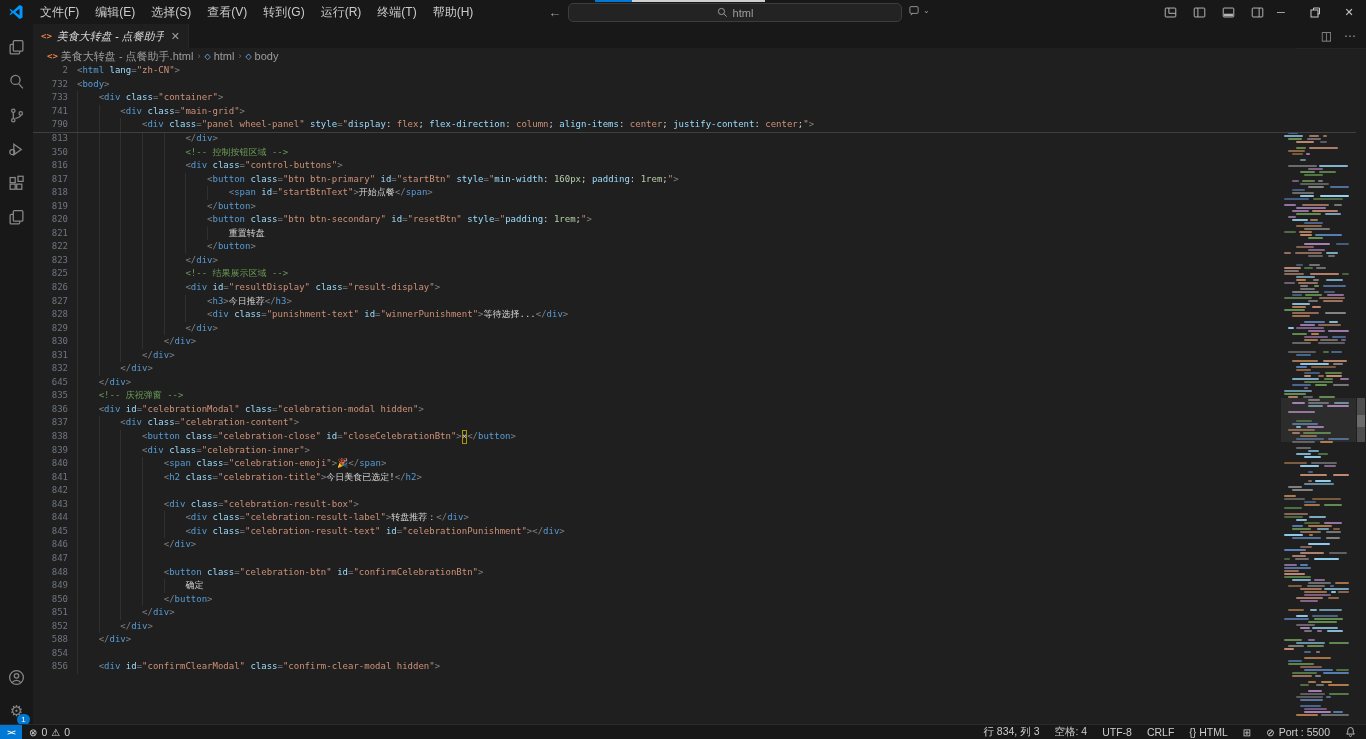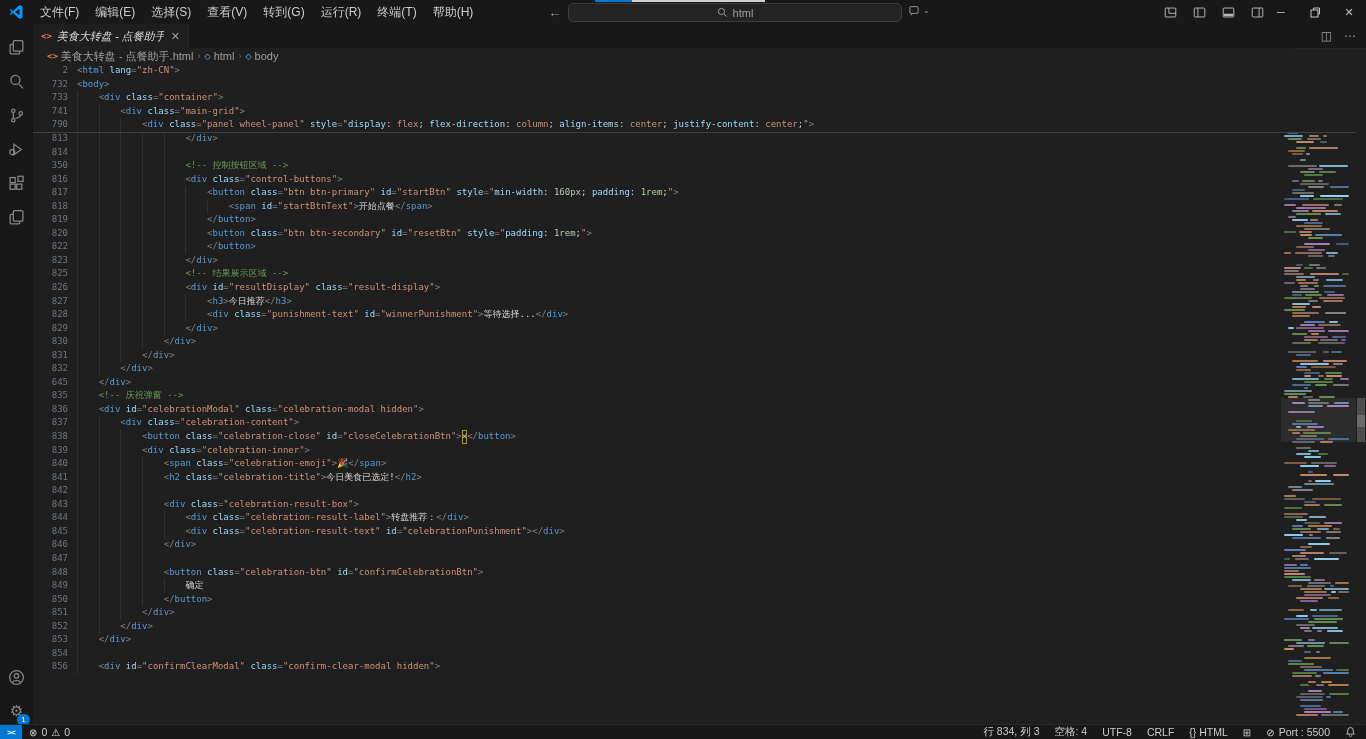--- a/index.html
+++ b/index.html
@@ -219,27 +219,27 @@
 
   <div id="sticky">
       <div class="crow"><span class="ln">2</span><span class="codetxt"><span class="g" style="width: 0px;"></span><span class="tk-pu">&lt;</span><span class="tk-tg">html</span><span class="tk-tx"> </span><span class="tk-at">lang</span><span class="tk-pu">=</span><span class="tk-st">"zh-CN"</span><span class="tk-pu">&gt;</span></span></div>
       <div class="crow"><span class="ln">732</span><span class="codetxt"><span class="g" style="width: 0px;"></span><span class="tk-pu">&lt;</span><span class="tk-tg">body</span><span class="tk-pu">&gt;</span></span></div>
       <div class="crow"><span class="ln">733</span><span class="codetxt"><span class="g" style="width: 21.68px;"></span><span class="tk-pu">&lt;</span><span class="tk-tg">div</span><span class="tk-tx"> </span><span class="tk-at">class</span><span class="tk-pu">=</span><span class="tk-st">"container"</span><span class="tk-pu">&gt;</span></span></div>
       <div class="crow"><span class="ln">741</span><span class="codetxt"><span class="g" style="width: 43.36px;"></span><span class="tk-pu">&lt;</span><span class="tk-tg">div</span><span class="tk-tx"> </span><span class="tk-at">class</span><span class="tk-pu">=</span><span class="tk-st">"main-grid"</span><span class="tk-pu">&gt;</span></span></div>
       <div class="crow"><span class="ln">790</span><span class="codetxt"><span class="g" style="width: 65.04px;"></span><span class="tk-pu">&lt;</span><span class="tk-tg">div</span><span class="tk-tx"> </span><span class="tk-at">class</span><span class="tk-pu">=</span><span class="tk-st">"panel wheel-panel"</span><span class="tk-tx"> </span><span class="tk-at">style</span><span class="tk-pu">=</span><span class="tk-st">"</span><span class="tk-cp">display</span><span class="tk-cw">: </span><span class="tk-cv">flex</span><span class="tk-cw">; </span><span class="tk-cp">flex-direction</span><span class="tk-cw">: </span><span class="tk-cv">column</span><span class="tk-cw">; </span><span class="tk-cp">align-items</span><span class="tk-cw">: </span><span class="tk-cv">center</span><span class="tk-cw">; </span><span class="tk-cp">justify-content</span><span class="tk-cw">: </span><span class="tk-cv">center</span><span class="tk-cw">;</span><span class="tk-st">"</span><span class="tk-pu">&gt;</span></span></div>
     </div>
   <div id="codearea">
       <div class="crow"><span class="ln">813</span><span class="codetxt"><span class="g" style="width: 108.4px;"></span><span class="tk-pu">&lt;/</span><span class="tk-tg">div</span><span class="tk-pu">&gt;</span></span></div>
-      <div class="crow"><span class="ln">814</span><span class="codetxt"><span class="g" style="width: 108.4px;"></span></span></div>
       <div class="crow"><span class="ln">350</span><span class="codetxt"><span class="g" style="width: 108.4px;"></span><span class="tk-cm">&lt;!-- 控制按钮区域 --&gt;</span></span></div>
       <div class="crow"><span class="ln">816</span><span class="codetxt"><span class="g" style="width: 108.4px;"></span><span class="tk-pu">&lt;</span><span class="tk-tg">div</span><span class="tk-tx"> </span><span class="tk-at">class</span><span class="tk-pu">=</span><span class="tk-st">"control-buttons"</span><span class="tk-pu">&gt;</span></span></div>
       <div class="crow"><span class="ln">817</span><span class="codetxt"><span class="g" style="width: 130.08px;"></span><span class="tk-pu">&lt;</span><span class="tk-tg">button</span><span class="tk-tx"> </span><span class="tk-at">class</span><span class="tk-pu">=</span><span class="tk-st">"btn btn-primary"</span><span class="tk-tx"> </span><span class="tk-at">id</span><span class="tk-pu">=</span><span class="tk-st">"startBtn"</span><span class="tk-tx"> </span><span class="tk-at">style</span><span class="tk-pu">=</span><span class="tk-st">"</span><span class="tk-cp">min-width</span><span class="tk-cw">: </span><span class="tk-cn">160px</span><span class="tk-cw">; </span><span class="tk-cp">padding</span><span class="tk-cw">: </span><span class="tk-cn">1rem</span><span class="tk-cw">;</span><span class="tk-st">"</span><span class="tk-pu">&gt;</span></span></div>
       <div class="crow"><span class="ln">818</span><span class="codetxt"><span class="g" style="width: 151.76px;"></span><span class="tk-pu">&lt;</span><span class="tk-tg">span</span><span class="tk-tx"> </span><span class="tk-at">id</span><span class="tk-pu">=</span><span class="tk-st">"startBtnText"</span><span class="tk-pu">&gt;</span><span class="tk-tx">开始点餐</span><span class="tk-pu">&lt;/</span><span class="tk-tg">span</span><span class="tk-pu">&gt;</span></span></div>
       <div class="crow"><span class="ln">819</span><span class="codetxt"><span class="g" style="width: 130.08px;"></span><span class="tk-pu">&lt;/</span><span class="tk-tg">button</span><span class="tk-pu">&gt;</span></span></div>
       <div class="crow"><span class="ln">820</span><span class="codetxt"><span class="g" style="width: 130.08px;"></span><span class="tk-pu">&lt;</span><span class="tk-tg">button</span><span class="tk-tx"> </span><span class="tk-at">class</span><span class="tk-pu">=</span><span class="tk-st">"btn btn-secondary"</span><span class="tk-tx"> </span><span class="tk-at">id</span><span class="tk-pu">=</span><span class="tk-st">"resetBtn"</span><span class="tk-tx"> </span><span class="tk-at">style</span><span class="tk-pu">=</span><span class="tk-st">"</span><span class="tk-cp">padding</span><span class="tk-cw">: </span><span class="tk-cn">1rem</span><span class="tk-cw">;</span><span class="tk-st">"</span><span class="tk-pu">&gt;</span></span></div>
+      <div class="crow"><span class="ln">821</span><span class="codetxt"><span class="g" style="width: 151.76px;"></span><span class="tk-tx">重置转盘</span></span></div>
       <div class="crow"><span class="ln">822</span><span class="codetxt"><span class="g" style="width: 130.08px;"></span><span class="tk-pu">&lt;/</span><span class="tk-tg">button</span><span class="tk-pu">&gt;</span></span></div>
       <div class="crow"><span class="ln">823</span><span class="codetxt"><span class="g" style="width: 108.4px;"></span><span class="tk-pu">&lt;/</span><span class="tk-tg">div</span><span class="tk-pu">&gt;</span></span></div>
       <div class="crow"><span class="ln">825</span><span class="codetxt"><span class="g" style="width: 108.4px;"></span><span class="tk-cm">&lt;!-- 结果展示区域 --&gt;</span></span></div>
       <div class="crow"><span class="ln">826</span><span class="codetxt"><span class="g" style="width: 108.4px;"></span><span class="tk-pu">&lt;</span><span class="tk-tg">div</span><span class="tk-tx"> </span><span class="tk-at">id</span><span class="tk-pu">=</span><span class="tk-st">"resultDisplay"</span><span class="tk-tx"> </span><span class="tk-at">class</span><span class="tk-pu">=</span><span class="tk-st">"result-display"</span><span class="tk-pu">&gt;</span></span></div>
       <div class="crow"><span class="ln">827</span><span class="codetxt"><span class="g" style="width: 130.08px;"></span><span class="tk-pu">&lt;</span><span class="tk-tg">h3</span><span class="tk-pu">&gt;</span><span class="tk-tx">今日推荐</span><span class="tk-pu">&lt;/</span><span class="tk-tg">h3</span><span class="tk-pu">&gt;</span></span></div>
       <div class="crow"><span class="ln">828</span><span class="codetxt"><span class="g" style="width: 130.08px;"></span><span class="tk-pu">&lt;</span><span class="tk-tg">div</span><span class="tk-tx"> </span><span class="tk-at">class</span><span class="tk-pu">=</span><span class="tk-st">"punishment-text"</span><span class="tk-tx"> </span><span class="tk-at">id</span><span class="tk-pu">=</span><span class="tk-st">"winnerPunishment"</span><span class="tk-pu">&gt;</span><span class="tk-tx">等待选择...</span><span class="tk-pu">&lt;/</span><span class="tk-tg">div</span><span class="tk-pu">&gt;</span></span></div>
       <div class="crow"><span class="ln">829</span><span class="codetxt"><span class="g" style="width: 108.4px;"></span><span class="tk-pu">&lt;/</span><span class="tk-tg">div</span><span class="tk-pu">&gt;</span></span></div>
       <div class="crow"><span class="ln">830</span><span class="codetxt"><span class="g" style="width: 86.72px;"></span><span class="tk-pu">&lt;/</span><span class="tk-tg">div</span><span class="tk-pu">&gt;</span></span></div>
       <div class="crow"><span class="ln">831</span><span class="codetxt"><span class="g" style="width: 65.04px;"></span><span class="tk-pu">&lt;/</span><span class="tk-tg">div</span><span class="tk-pu">&gt;</span></span></div>
       <div class="crow"><span class="ln">832</span><span class="codetxt"><span class="g" style="width: 43.36px;"></span><span class="tk-pu">&lt;/</span><span class="tk-tg">div</span><span class="tk-pu">&gt;</span></span></div>
@@ -255,21 +255,21 @@
       <div class="crow"><span class="ln">843</span><span class="codetxt"><span class="g" style="width: 86.72px;"></span><span class="tk-pu">&lt;</span><span class="tk-tg">div</span><span class="tk-tx"> </span><span class="tk-at">class</span><span class="tk-pu">=</span><span class="tk-st">"celebration-result-box"</span><span class="tk-pu">&gt;</span></span></div>
       <div class="crow"><span class="ln">844</span><span class="codetxt"><span class="g" style="width: 108.4px;"></span><span class="tk-pu">&lt;</span><span class="tk-tg">div</span><span class="tk-tx"> </span><span class="tk-at">class</span><span class="tk-pu">=</span><span class="tk-st">"celebration-result-label"</span><span class="tk-pu">&gt;</span><span class="tk-tx">转盘推荐：</span><span class="tk-pu">&lt;/</span><span class="tk-tg">div</span><span class="tk-pu">&gt;</span></span></div>
       <div class="crow"><span class="ln">845</span><span class="codetxt"><span class="g" style="width: 108.4px;"></span><span class="tk-pu">&lt;</span><span class="tk-tg">div</span><span class="tk-tx"> </span><span class="tk-at">class</span><span class="tk-pu">=</span><span class="tk-st">"celebration-result-text"</span><span class="tk-tx"> </span><span class="tk-at">id</span><span class="tk-pu">=</span><span class="tk-st">"celebrationPunishment"</span><span class="tk-pu">&gt;</span><span class="tk-pu">&lt;/</span><span class="tk-tg">div</span><span class="tk-pu">&gt;</span></span></div>
       <div class="crow"><span class="ln">846</span><span class="codetxt"><span class="g" style="width: 86.72px;"></span><span class="tk-pu">&lt;/</span><span class="tk-tg">div</span><span class="tk-pu">&gt;</span></span></div>
       <div class="crow"><span class="ln">847</span><span class="codetxt"><span class="g" style="width: 86.72px;"></span></span></div>
       <div class="crow"><span class="ln">848</span><span class="codetxt"><span class="g" style="width: 86.72px;"></span><span class="tk-pu">&lt;</span><span class="tk-tg">button</span><span class="tk-tx"> </span><span class="tk-at">class</span><span class="tk-pu">=</span><span class="tk-st">"celebration-btn"</span><span class="tk-tx"> </span><span class="tk-at">id</span><span class="tk-pu">=</span><span class="tk-st">"confirmCelebrationBtn"</span><span class="tk-pu">&gt;</span></span></div>
       <div class="crow"><span class="ln">849</span><span class="codetxt"><span class="g" style="width: 108.4px;"></span><span class="tk-tx">确定</span></span></div>
       <div class="crow"><span class="ln">850</span><span class="codetxt"><span class="g" style="width: 86.72px;"></span><span class="tk-pu">&lt;/</span><span class="tk-tg">button</span><span class="tk-pu">&gt;</span></span></div>
       <div class="crow"><span class="ln">851</span><span class="codetxt"><span class="g" style="width: 65.04px;"></span><span class="tk-pu">&lt;/</span><span class="tk-tg">div</span><span class="tk-pu">&gt;</span></span></div>
       <div class="crow"><span class="ln">852</span><span class="codetxt"><span class="g" style="width: 43.36px;"></span><span class="tk-pu">&lt;/</span><span class="tk-tg">div</span><span class="tk-pu">&gt;</span></span></div>
-      <div class="crow"><span class="ln">853</span><span class="codetxt"><span class="g" style="width: 21.68px;"></span><span class="tk-pu">&lt;/</span><span class="tk-tg">div</span><span class="tk-pu">&gt;</span></span></div>
+      <div class="crow"><span class="ln">588</span><span class="codetxt"><span class="g" style="width: 21.68px;"></span><span class="tk-pu">&lt;/</span><span class="tk-tg">div</span><span class="tk-pu">&gt;</span></span></div>
       <div class="crow"><span class="ln">854</span><span class="codetxt"><span class="g" style="width: 21.68px;"></span></span></div>
       <div class="crow"><span class="ln">856</span><span class="codetxt"><span class="g" style="width: 21.68px;"></span><span class="tk-pu">&lt;</span><span class="tk-tg">div</span><span class="tk-tx"> </span><span class="tk-at">id</span><span class="tk-pu">=</span><span class="tk-st">"confirmClearModal"</span><span class="tk-tx"> </span><span class="tk-at">class</span><span class="tk-pu">=</span><span class="tk-st">"confirm-clear-modal hidden"</span><span class="tk-pu">&gt;</span></span></div>
     </div>
 
   <div id="minimap">
       <div class="mm-seg" style="left: 15px; top: 2px; width: 18.0709px; background: rgb(138, 138, 138); opacity: 0.746758;"></div>
       <div class="mm-seg" style="left: 39.6418px; top: 2px; width: 15.5235px; background: rgb(192, 133, 82); opacity: 0.833798;"></div>
       <div class="mm-seg" style="left: 11px; top: 5px; width: 14.5647px; background: rgb(95, 135, 191); opacity: 0.65516;"></div>
       <div class="mm-seg" style="left: 31.1314px; top: 5px; width: 25.0495px; background: rgb(106, 153, 85); opacity: 0.65637;"></div>
       <div class="mm-seg" style="left: 60.8834px; top: 5px; width: 7.1166px; background: rgb(106, 153, 85); opacity: 0.610293;"></div>

